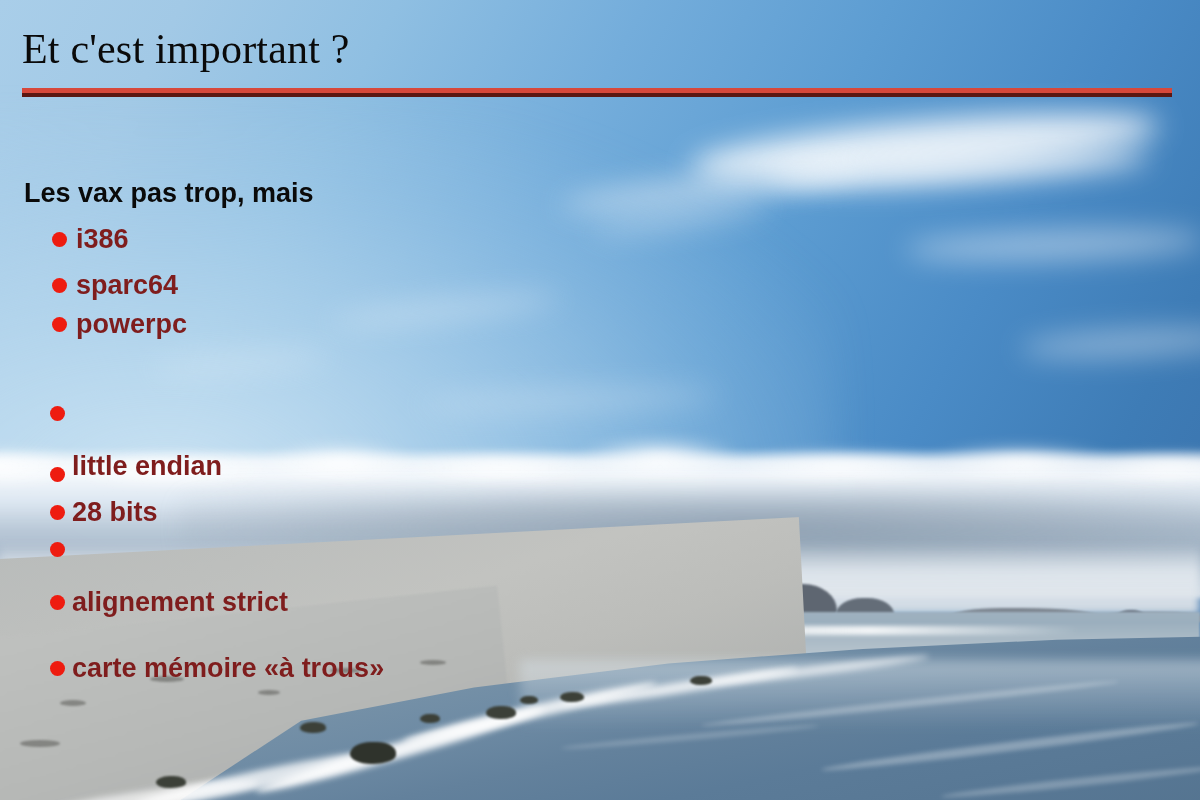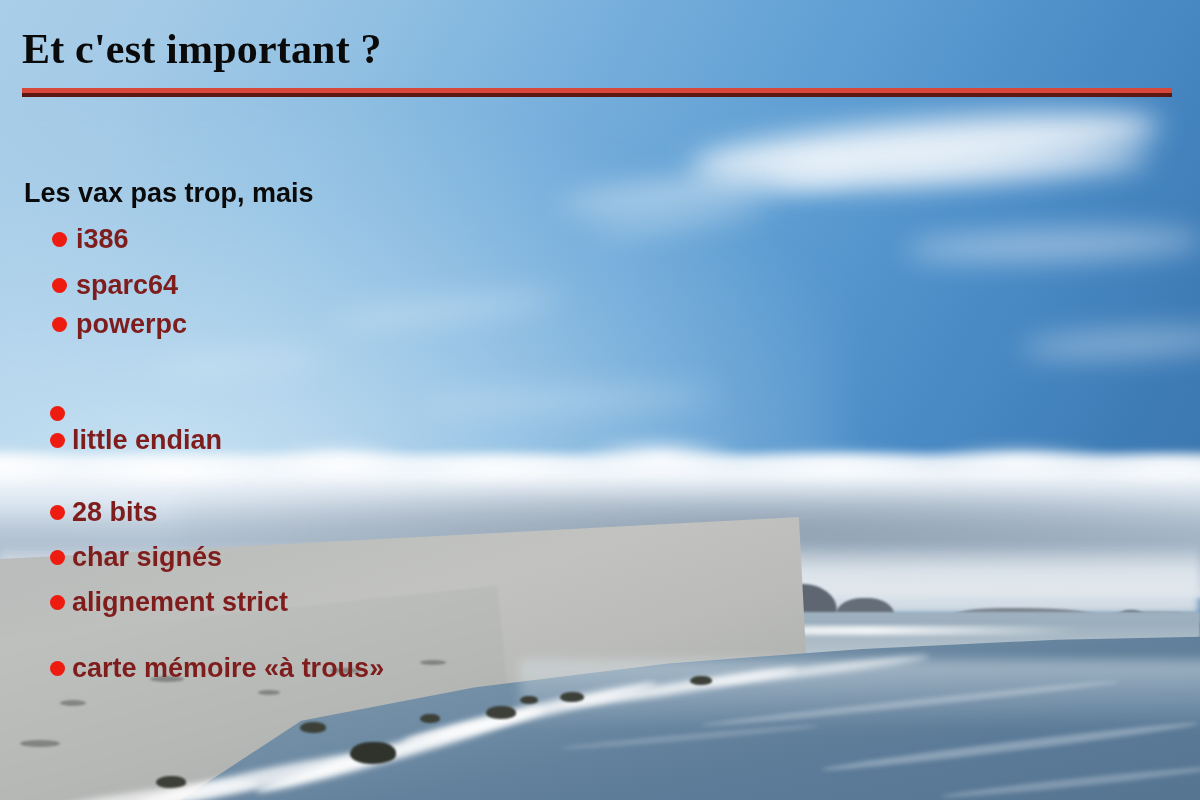--- a/index.html
+++ b/index.html
@@ -262,21 +262,21 @@
     filter: blur(1px);
   }
   .weed.big { background:#2f332c; }
 
   
   .title {
     position: absolute;
     left: 22px;
     top: 28px;
     font-family: "Liberation Serif", "DejaVu Serif", serif;
-    font-weight: bold;
+    font-weight: normal;
     font-size: 42px;
     line-height: 1;
     color: #0a0a0a;
     letter-spacing: .2px;
     white-space: nowrap;
   }
   .rule {
     position: absolute;
     left: 22px;
     top: 88px;
@@ -415,31 +415,30 @@
       <span class="txt">sparc64</span>
     </div>
     <div class="bullet grp-a" style="left:52px; top:309px;">
       <span class="dot"></span>
       <span class="txt">powerpc</span>
     </div>
 
     <div class="bullet grp-b" style="left:50px; top:406px;">
       <span class="dot"></span>
     </div>
-    <div class="bullet grp-b" style="left:50px; top:425px;">
+    <div class="bullet grp-b" style="left:50px; top:451px;align-items:flex-end;">
       <span class="dot"></span>
       <span class="txt">little endian</span>
     </div>
     <div class="bullet grp-b" style="left:50px; top:497px;">
       <span class="dot"></span>
       <span class="txt">28 bits</span>
     </div>
     <div class="bullet grp-b" style="left:50px; top:542px;">
       <span class="dot"></span>
-      <span class="txt">char signés</span>
     </div>
     <div class="bullet grp-b" style="left:50px; top:587px;justify-content:space-between;">
       <span class="dot"></span>
       <span class="txt">alignement strict</span>
     </div>
     <div class="bullet grp-b" style="left:50px; top:632px;margin-top:21px;">
       <span class="dot"></span>
       <span class="txt">carte mémoire «à trous»</span>
     </div>
 

